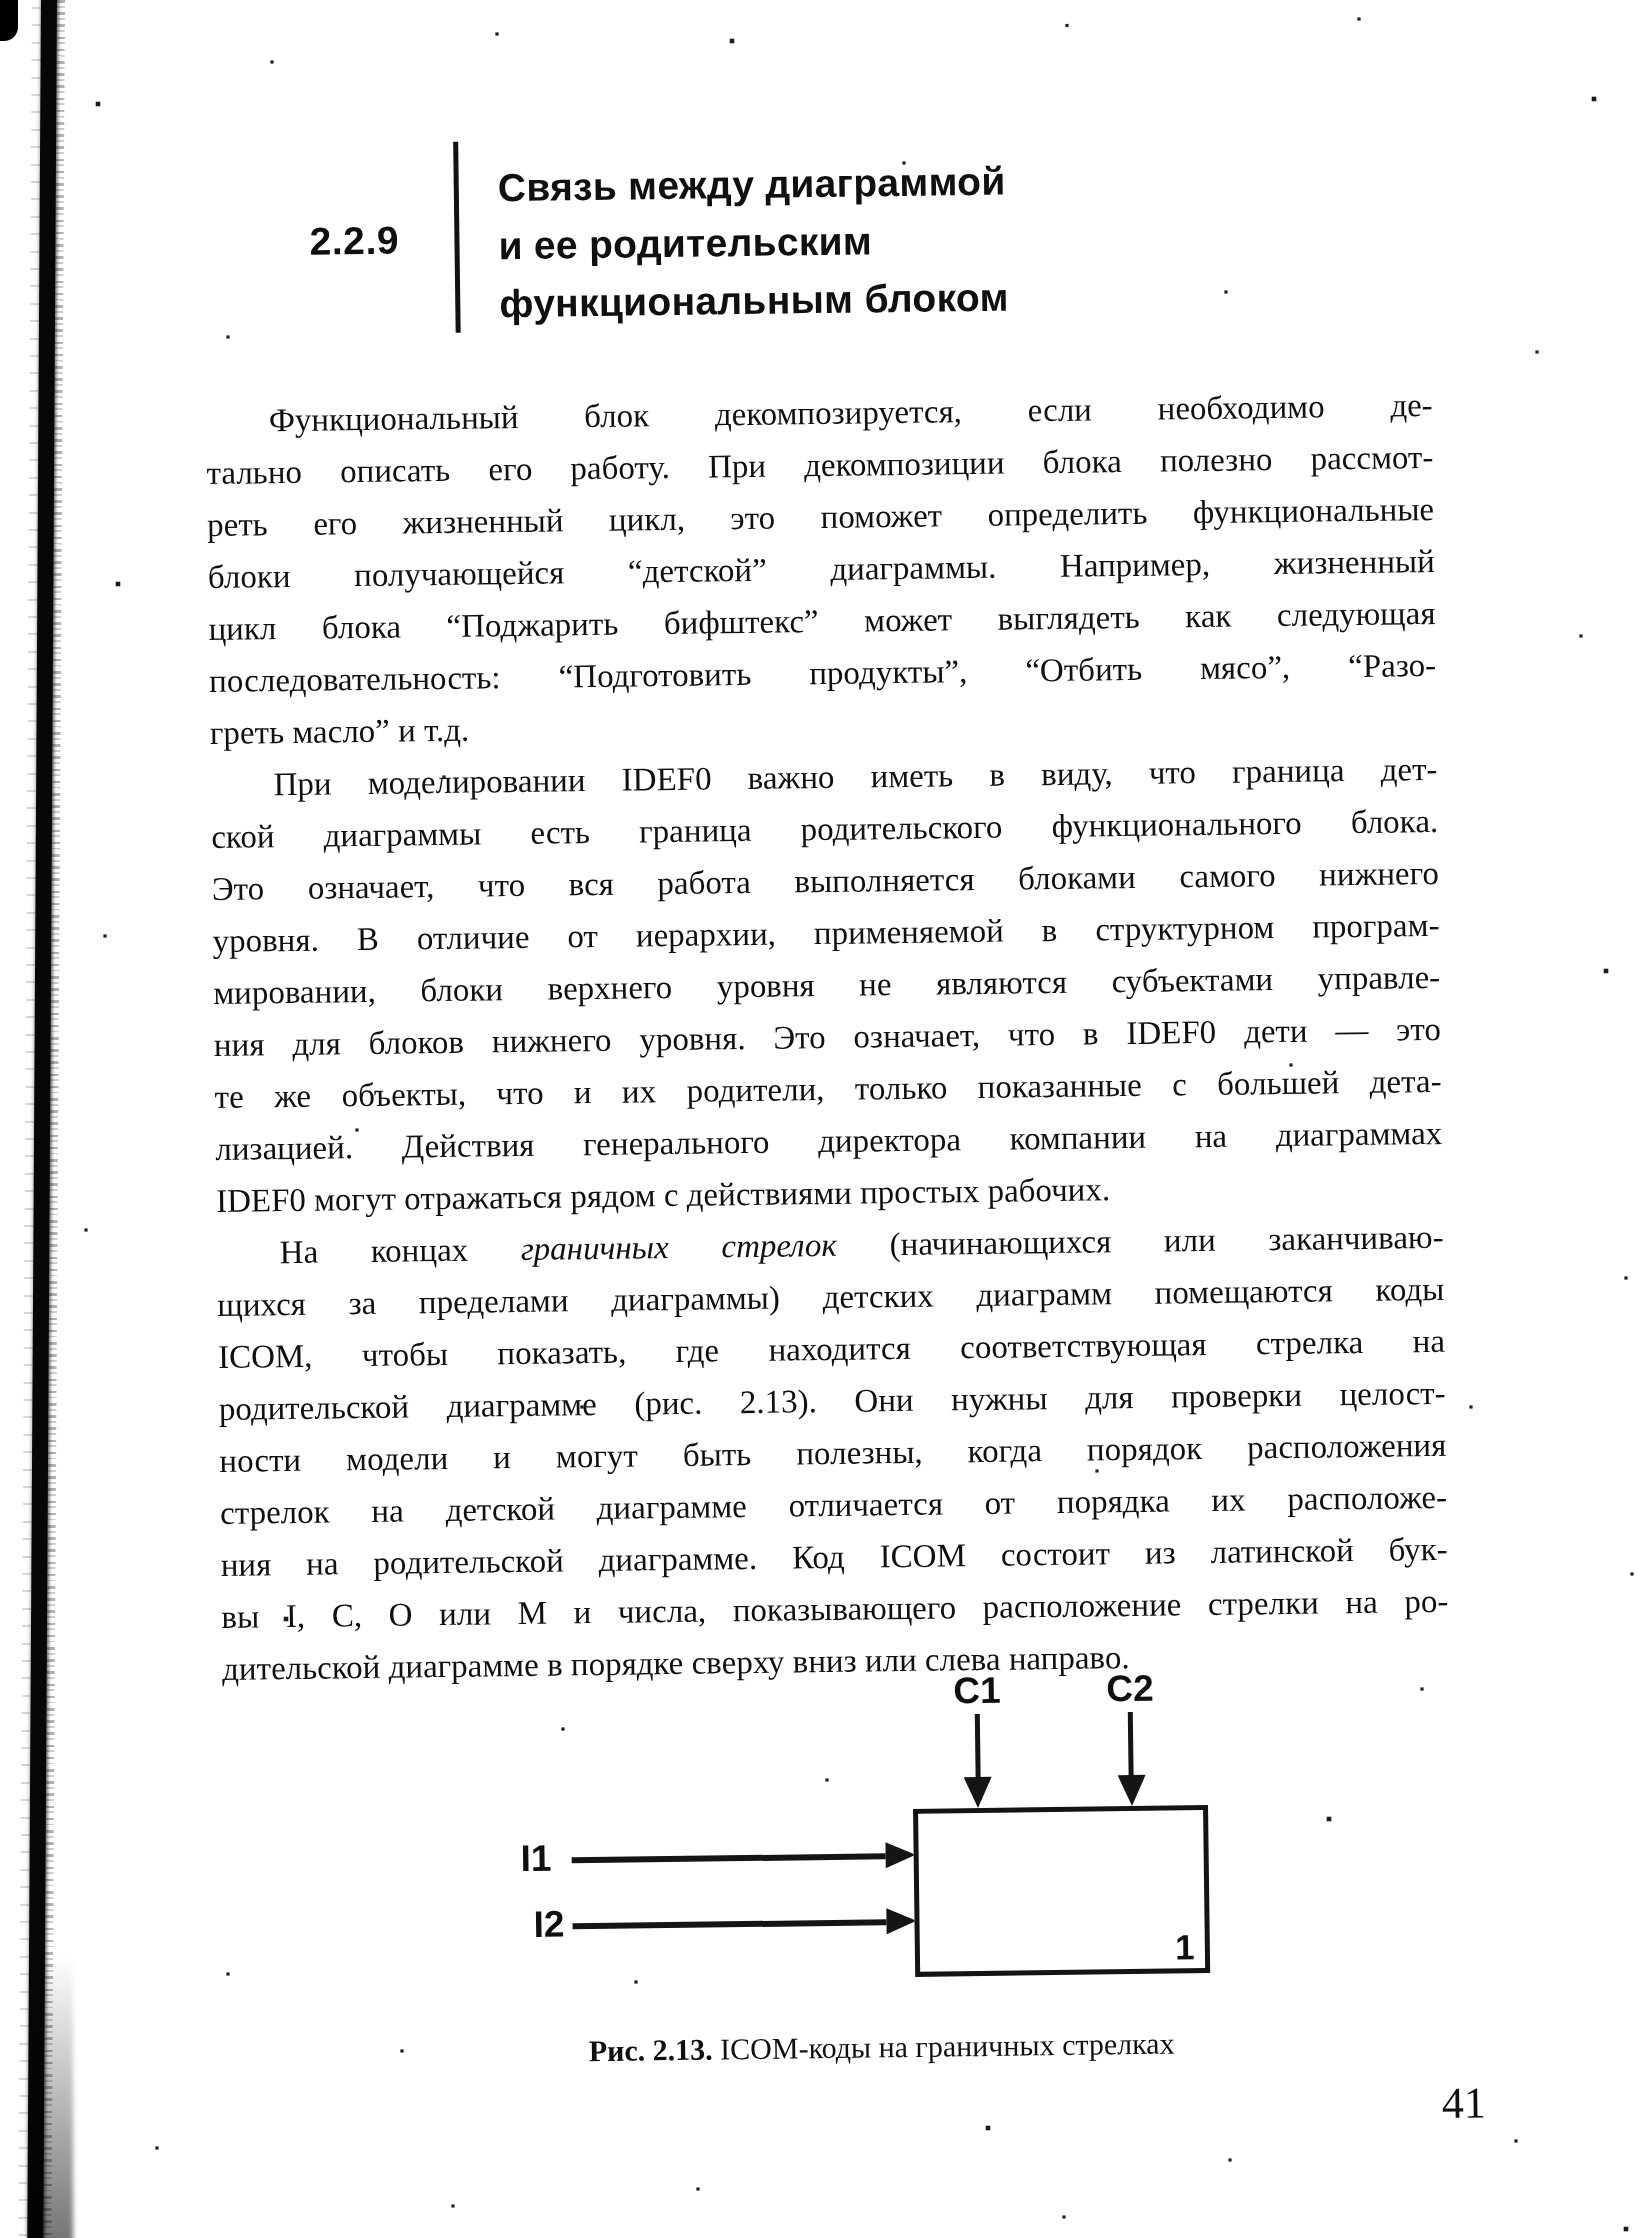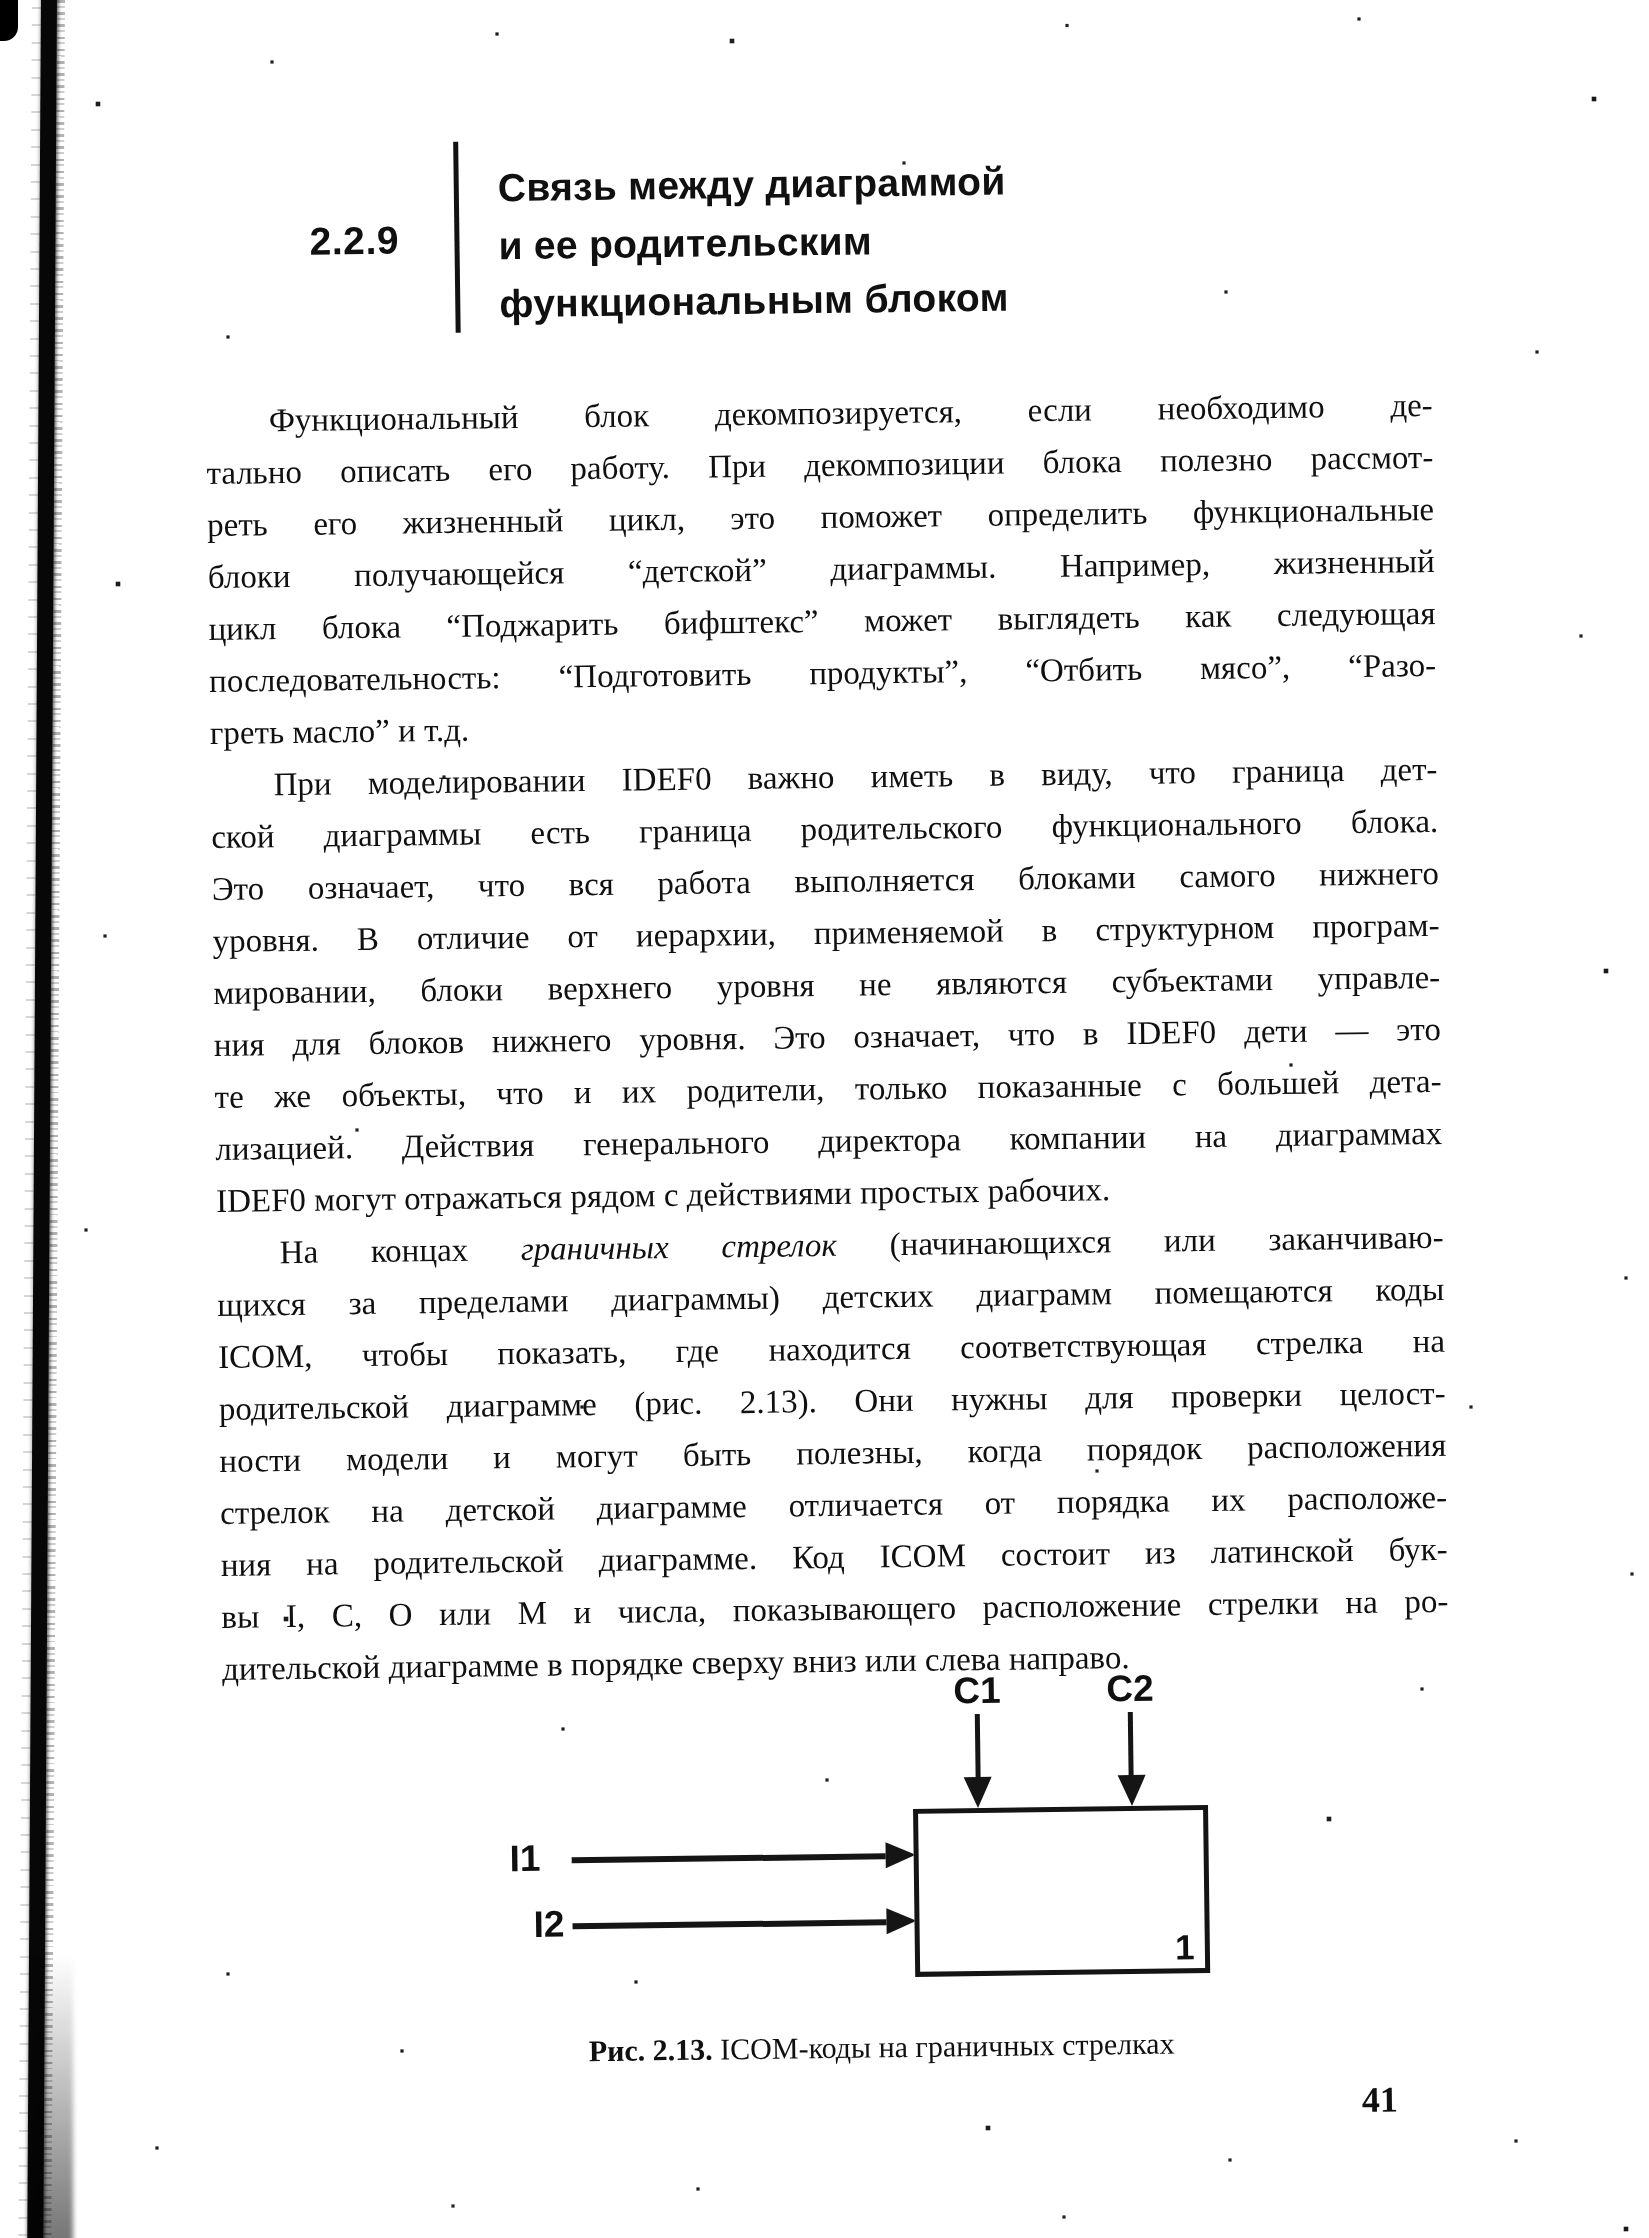--- a/index.html
+++ b/index.html
@@ -118,21 +118,21 @@
   .fig-box-num {
     position:absolute; right:10.3px; bottom:1.3px;
     font-family:"Liberation Sans", sans-serif; font-weight:bold; font-size:35px;
   }
   .fig-caption {
     position:absolute; left:309px; top:2031px; width:1121px;
     text-align:center; font-size:30px; white-space:nowrap;
   }
   .fig-caption .cap-b { font-weight:bold; }
 
-  .page-num { position:absolute; left:1349px; top:2086px; font-size:36px;font-weight:bold; }
+  .page-num { position:absolute; left:1429px; top:2086px; font-size:44px; }
 </style>
 </head>
 <body>
 
 <div class="page">
 
   <div class="spine-band"></div>
   <div class="spine-fuzz-r"></div>
   <div class="spine-fuzz-l"></div>
   <div class="spine-heavy-bottom"></div>
@@ -181,21 +181,21 @@
 
     <div class="fig-label c-label" style="left:931px; top:1674px;">C1</div>
     <div class="fig-label c-label" style="left:1084px; top:1674px;">C2</div>
 
     <div class="stem-v" style="left:967px; top:1716px; height:66px;"></div>
     <div class="head-down" style="left:955px; top:1779px;"></div>
 
     <div class="stem-v" style="left:1120px; top:1716px; height:66px;"></div>
     <div class="head-down" style="left:1109px; top:1779px;"></div>
 
-    <div class="fig-label" style="left:500px; top:1836px;">I1</div>
+    <div class="fig-label" style="left:511px; top:1836px;">I1</div>
     <div class="line-h" style="left:562px; top:1854px; width:314px;"></div>
     <div class="head-right" style="left:876px; top:1843px;"></div>
 
     <div class="fig-label" style="left:523px; top:1902px;">I2</div>
     <div class="line-h" style="left:562px; top:1920px; width:314px;"></div>
     <div class="head-right" style="left:876px; top:1909px;"></div>
 
     <div class="fig-box">
       <div class="fig-box-num">1</div>
     </div>

